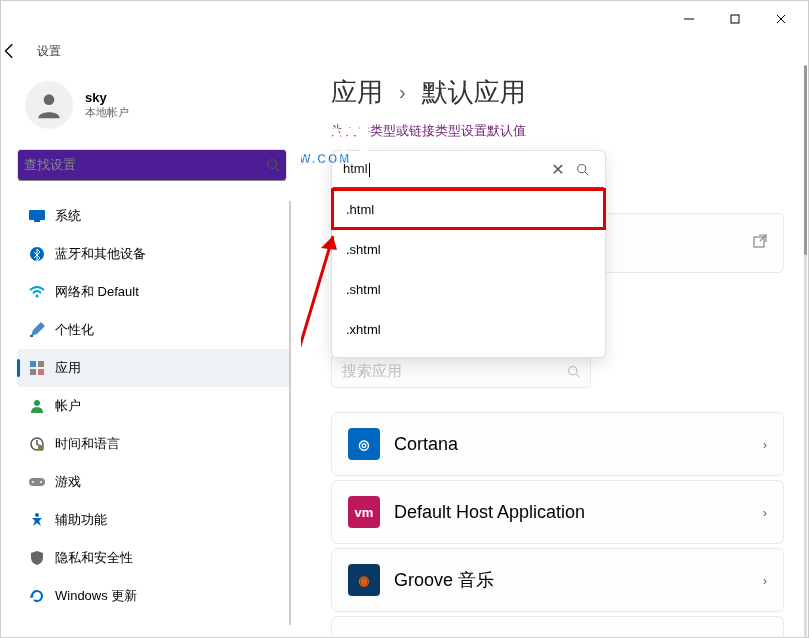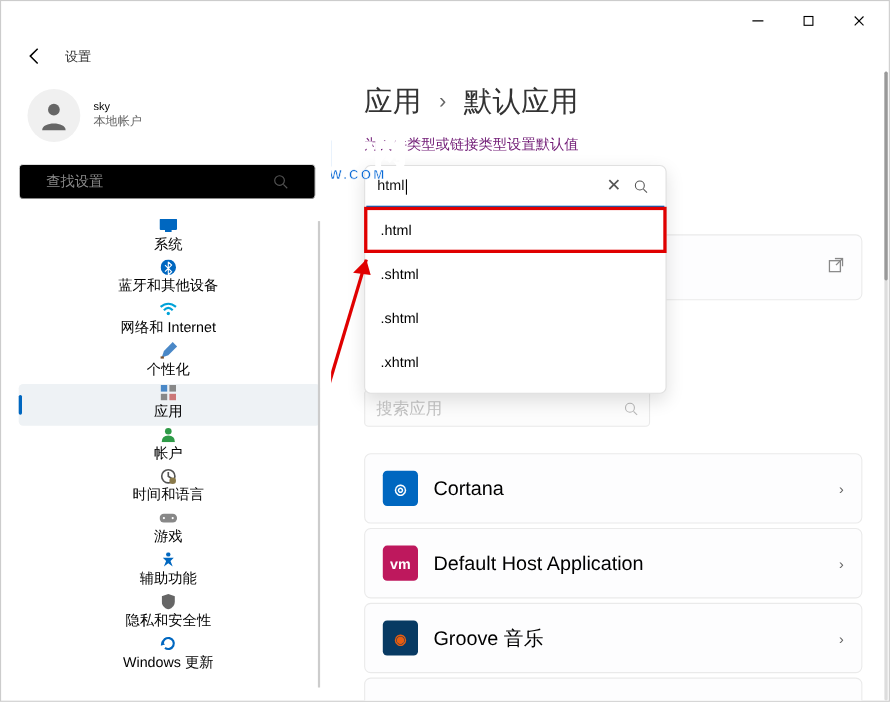--- a/index.html
+++ b/index.html
@@ -2,39 +2,39 @@
 <html><head>
   <meta charset="utf-8">
   <style>
     * { margin: 0; padding: 0; box-sizing: border-box; font-family: "Segoe UI", "Microsoft YaHei", sans-serif; }
     body { width: 809px; height: 638px; background: #fff; overflow: hidden; position: relative; border: 1px solid #ccc; }
     
     .titlebar { height: 36px; display: flex; align-items: center; justify-content: flex-end; padding: 0 4px; }
     .titlebar-btn { width: 46px; height: 30px; display: flex; align-items: center; justify-content: center; cursor: pointer; }
     .titlebar-btn svg { width: 12px; height: 12px; }
     
-    .header { height: 28px; display: flex; align-items: center; padding-left: 22px; gap: 18px; }
+    .header { height: 28px; display: flex; align-items: center; gap: 18px; }
     .back-btn { width: 18px; height: 18px; cursor: pointer; }
     .header-title { font-size: 12px; color: #333; }
     
     .content-wrap { display: flex; height: calc(100% - 64px); }
     
     .sidebar { width: 300px; padding: 10px 0 0 16px; }
     .user-row { display: flex; align-items: center; gap: 12px; padding: 6px 0 20px 8px; }
     .avatar { width: 48px; height: 48px; border-radius: 50%; background: #f0f0f0; display: flex; align-items: center; justify-content: center; }
     .avatar svg { width: 32px; height: 32px; fill: #666; }
-    .user-name { font-size: 10px; font-weight: 400; }
+    .user-name { font-size: 13px; font-weight: 700; }
     .user-type { font-size: 11px; color: #666; }
     
-    .search-box { margin: 0 14px 16px 0; height: 32px; border: 1px solid #ddd; border-bottom: 1px solid #888; border-radius: 4px; display: flex; align-items: center; padding: 0 24px; background: #000000; }
+    .search-box { margin: 0 14px 16px 0; height: 32px; border: 1px solid #ddd; border-bottom: 1px solid #888; border-radius: 4px; display: flex; align-items: center; padding: 0 6px; background: #4c1d95; }
     .search-box .ph { color: #888; font-size: 13px; flex: 1; }
     .search-box svg { width: 14px; height: 14px; fill: #555; }
     
     .nav { display: flex; flex-direction: column; }
-    .nav-item { height: 38px; display: flex; align-items: center; gap: 0; padding: 0 14px 0 12px; cursor: pointer; border-radius: 4px; margin-right: 10px; font-size: 13px; position: relative; flex-direction: column; }
+    .nav-item { height: 38px; display: flex; align-items: center; gap: 10px; padding: 0 14px 0 12px; cursor: pointer; border-radius: 4px; margin-right: 10px; font-size: 13px; position: relative; }
     .nav-item.active { background: #eef2f5; }
     .nav-item.active::before { content:''; position:absolute; left:0; top:10px; bottom:10px; width:3px; background:#0067c0; border-radius:2px; }
     .nav-icon { width: 16px; height: 16px; flex-shrink: 0; display: flex; align-items: center; justify-content: center; }
     
     .main { flex: 1; padding: 0 24px 0 30px; position: relative; overflow: hidden; }
     .breadcrumb { display: flex; align-items: center; gap: 16px; margin-top: 10px; margin-bottom: 12px; }
     .breadcrumb-part { font-size: 26px; color: #333; }
     .breadcrumb-sep { font-size: 20px; color: #666; }
     .subtitle { font-size: 13px; color: #701a75; margin-bottom: 10px; }
     
@@ -139,21 +139,21 @@
           <span>蓝牙和其他设备</span>
         </div>
         <div class="nav-item">
           <span class="nav-icon">
             <svg width="16" height="12" viewBox="0 0 16 12">
               <path d="M1 4 Q8 -2 15 4" stroke="#00a2d8" stroke-width="2" fill="none"></path>
               <path d="M4 7 Q8 3 12 7" stroke="#00a2d8" stroke-width="2" fill="none"></path>
               <circle cx="8" cy="10" r="1.5" fill="#00a2d8"></circle>
             </svg>
           </span>
-          <span>网络和 Internet</span>
+          <span>网络和 Default</span>
         </div>
         <div class="nav-item">
           <span class="nav-icon">
             <svg width="16" height="16" viewBox="0 0 16 16">
               <path d="M2 14 L4 8 L12 0 L16 4 L8 12 Z" fill="#4a88c7"></path>
               <rect x="1" y="13" width="3" height="2" fill="#7a5230"></rect>
             </svg>
           </span>
           <span>个性化</span>
         </div>

